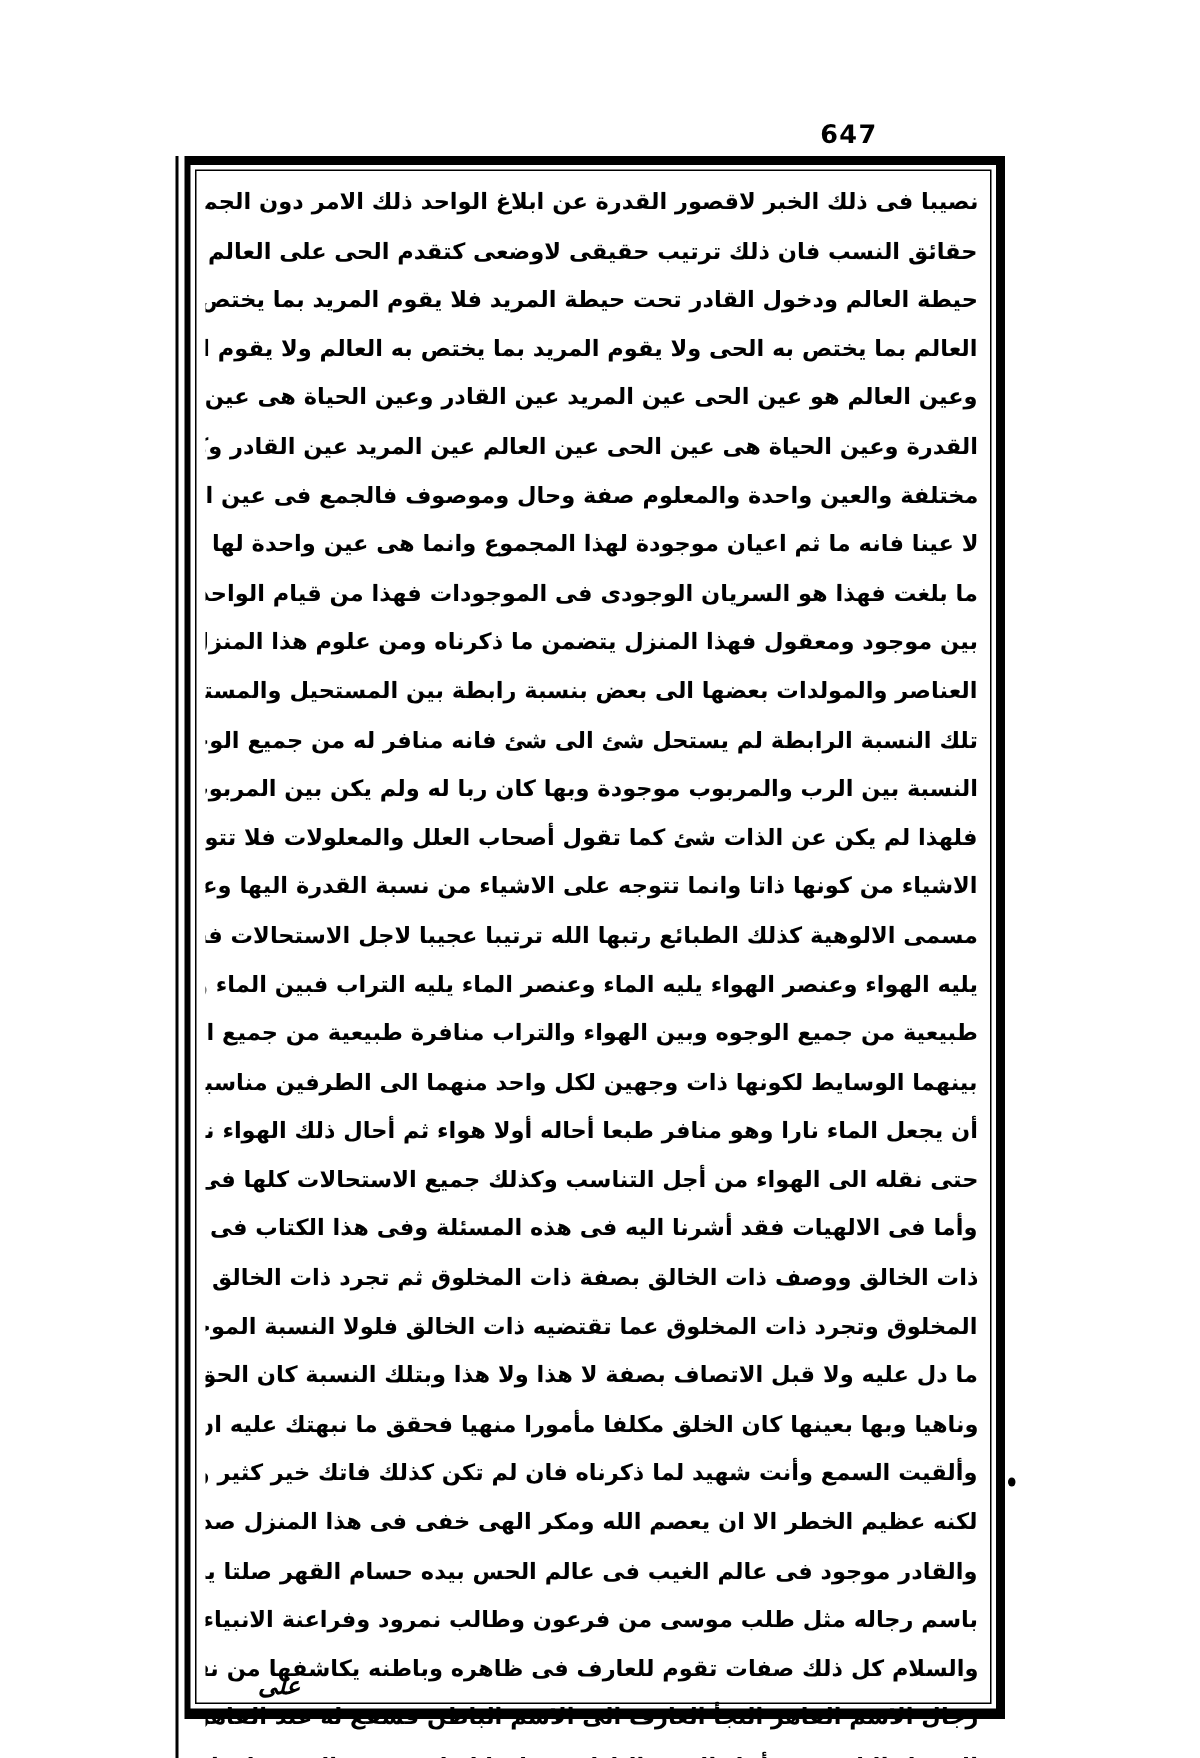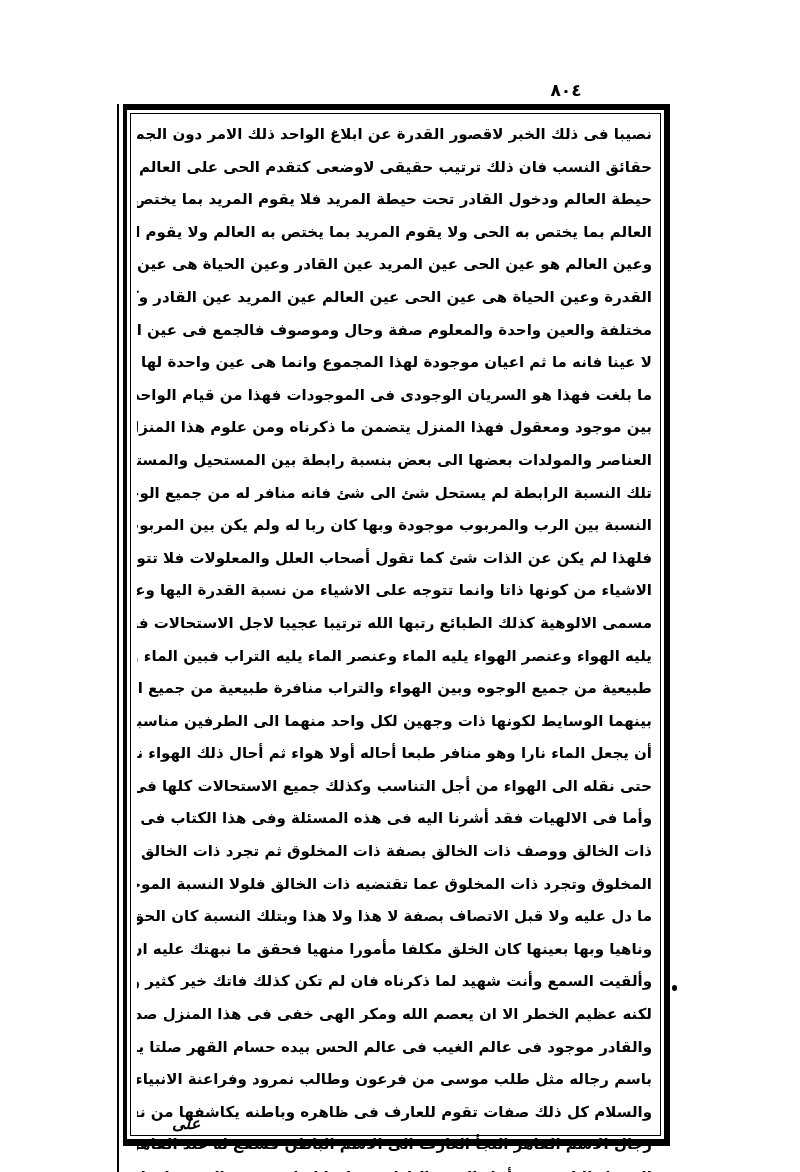--- a/index.html
+++ b/index.html
@@ -88,21 +88,21 @@
     top: 985px;
     width: 5px;
     height: 6px;
     border-radius: 50%;
     background: #000;
   }
 </style>
 </head>
 <body>
 
-<div class="page-number">٨٠٤</div>
+<div class="page-number">647</div>
 
 <div class="left-rule"></div>
 
 <div class="frame">
   <div class="frame-inner">
     <div class="text-block">
       <span class="line">نصيبا فى ذلك الخبر لاقصور القدرة عن ابلاغ الواحد ذلك الامر دون الجماعة الا ان تكون</span>
       <span class="line">حقائق النسب فان ذلك ترتيب حقيقى لاوضعى كتقدم الحى على العالم ودخول المريد تحت</span>
       <span class="line">حيطة العالم ودخول القادر تحت حيطة المريد فلا يقوم المريد بما يختص به القادر ولا يقوم</span>
       <span class="line">العالم بما يختص به الحى ولا يقوم المريد بما يختص به العالم ولا يقوم القادر بما يختص به المريد</span>

